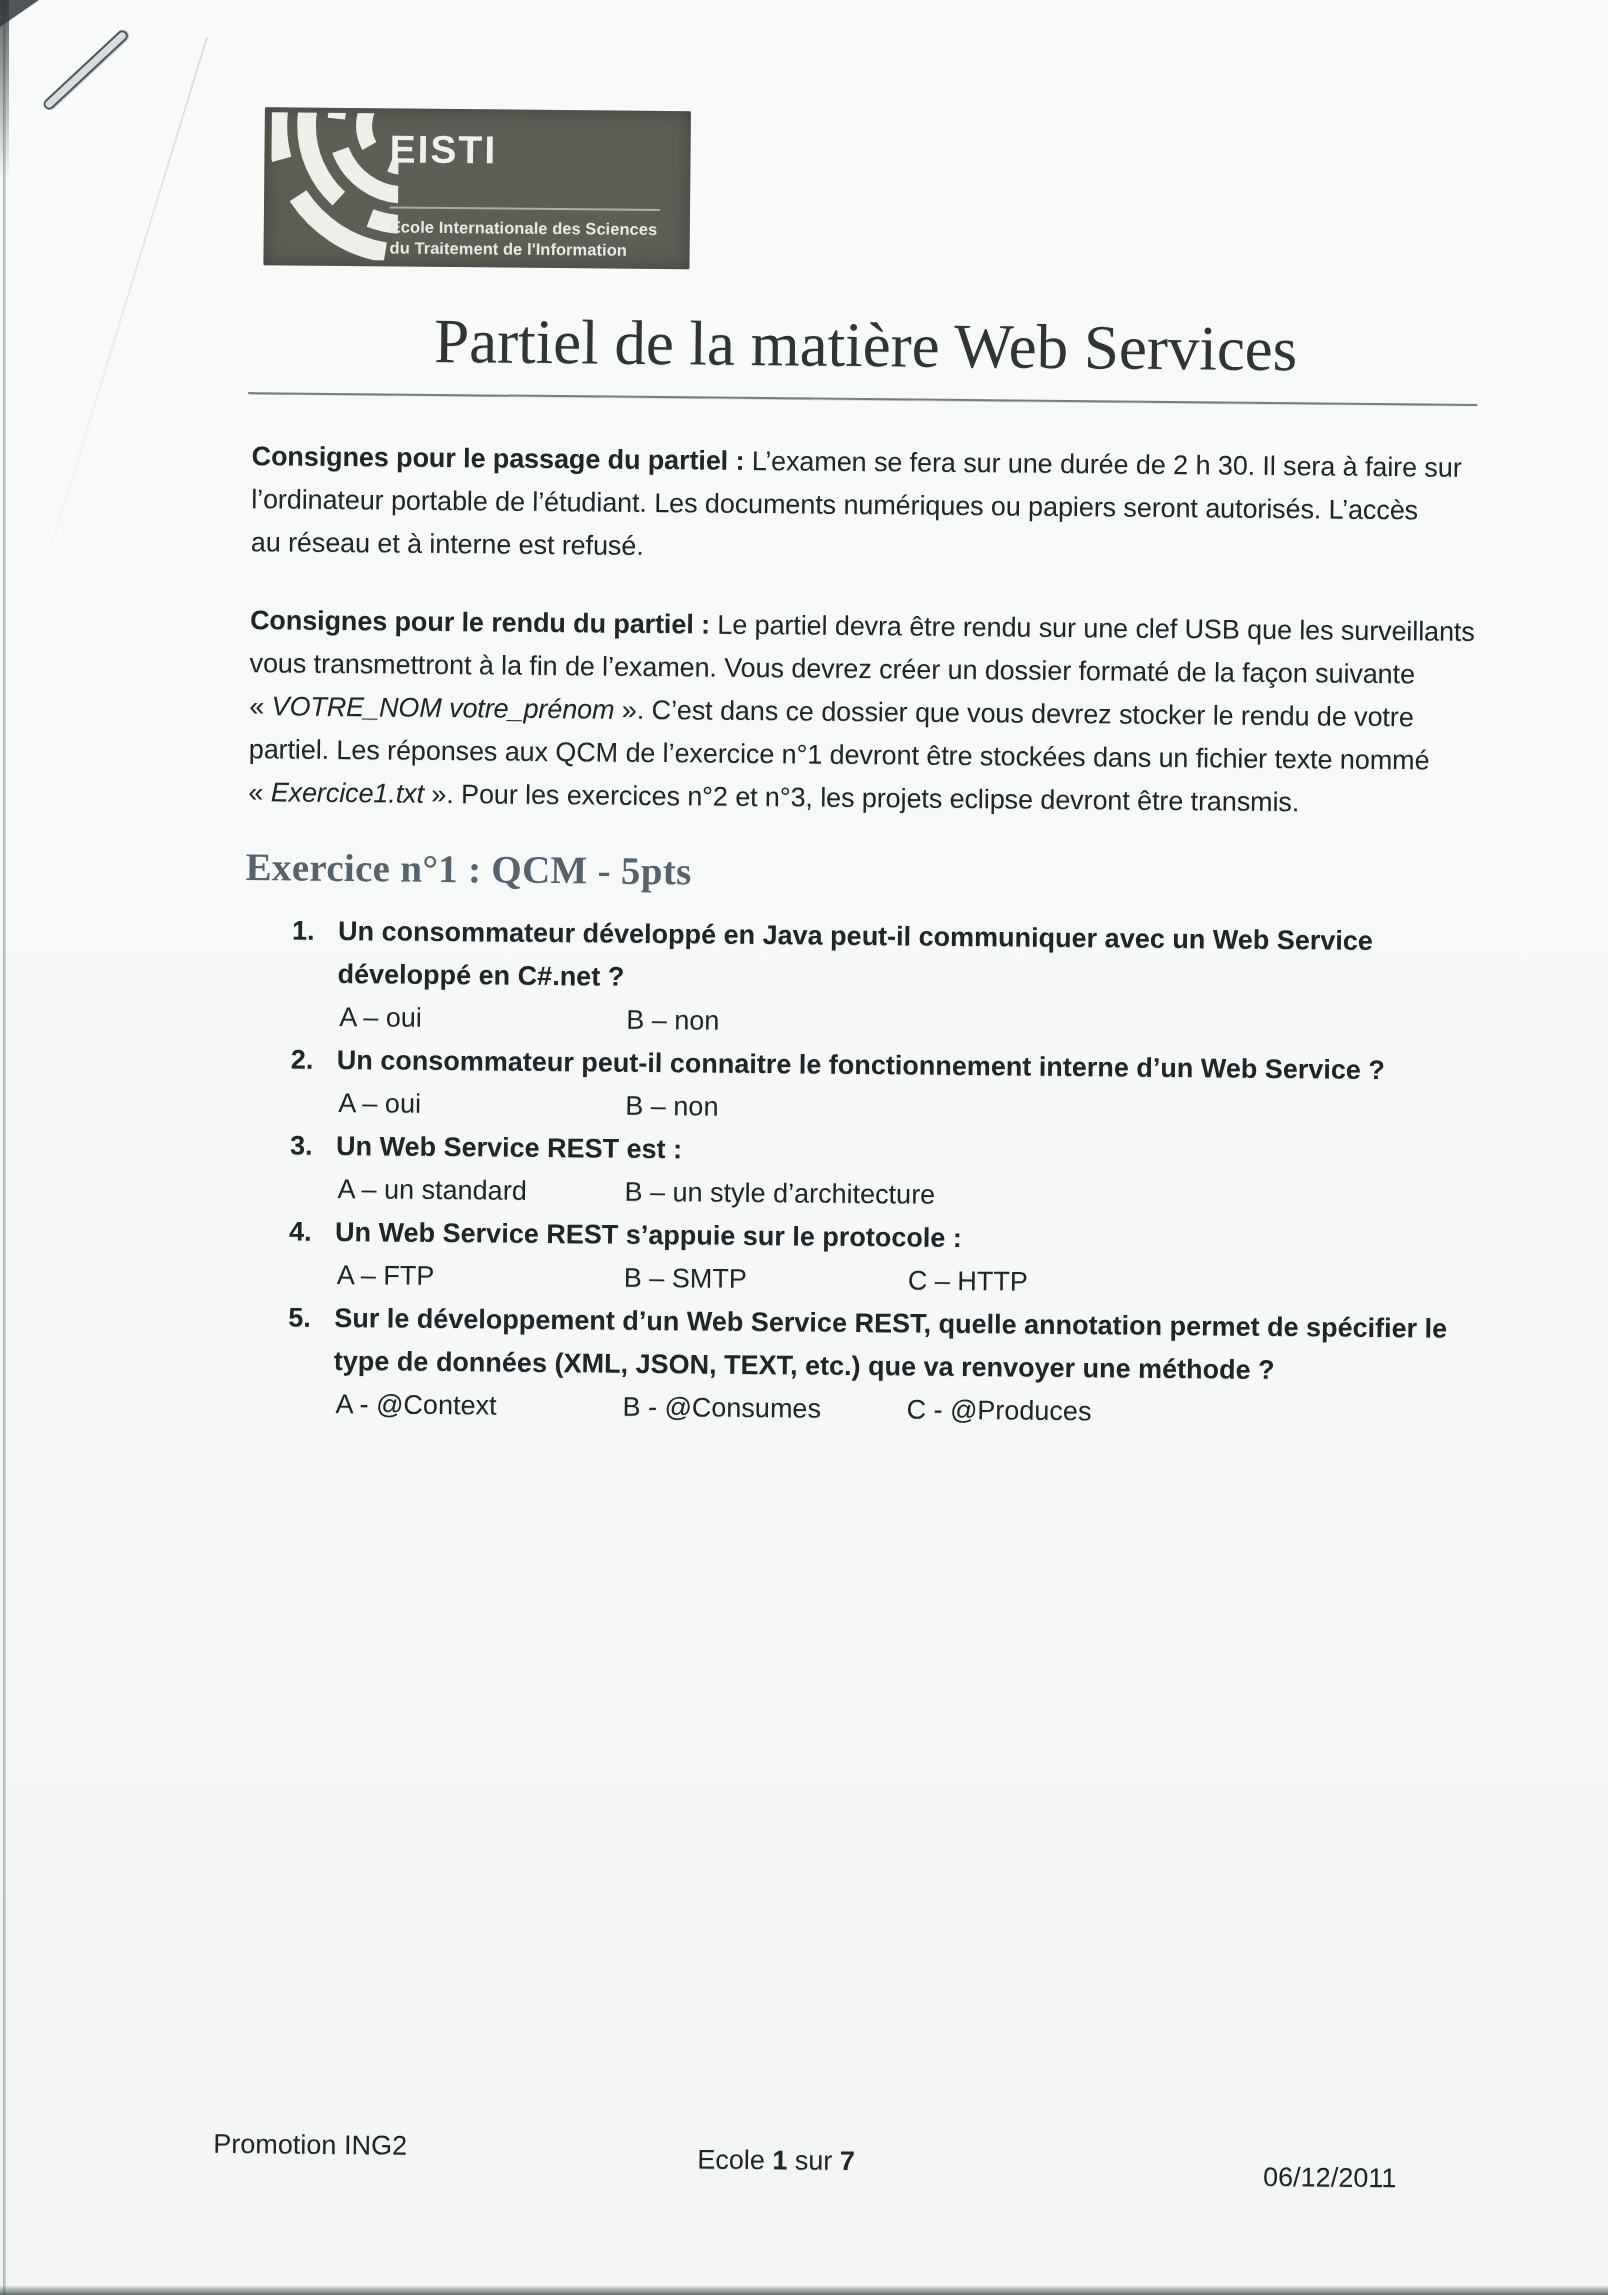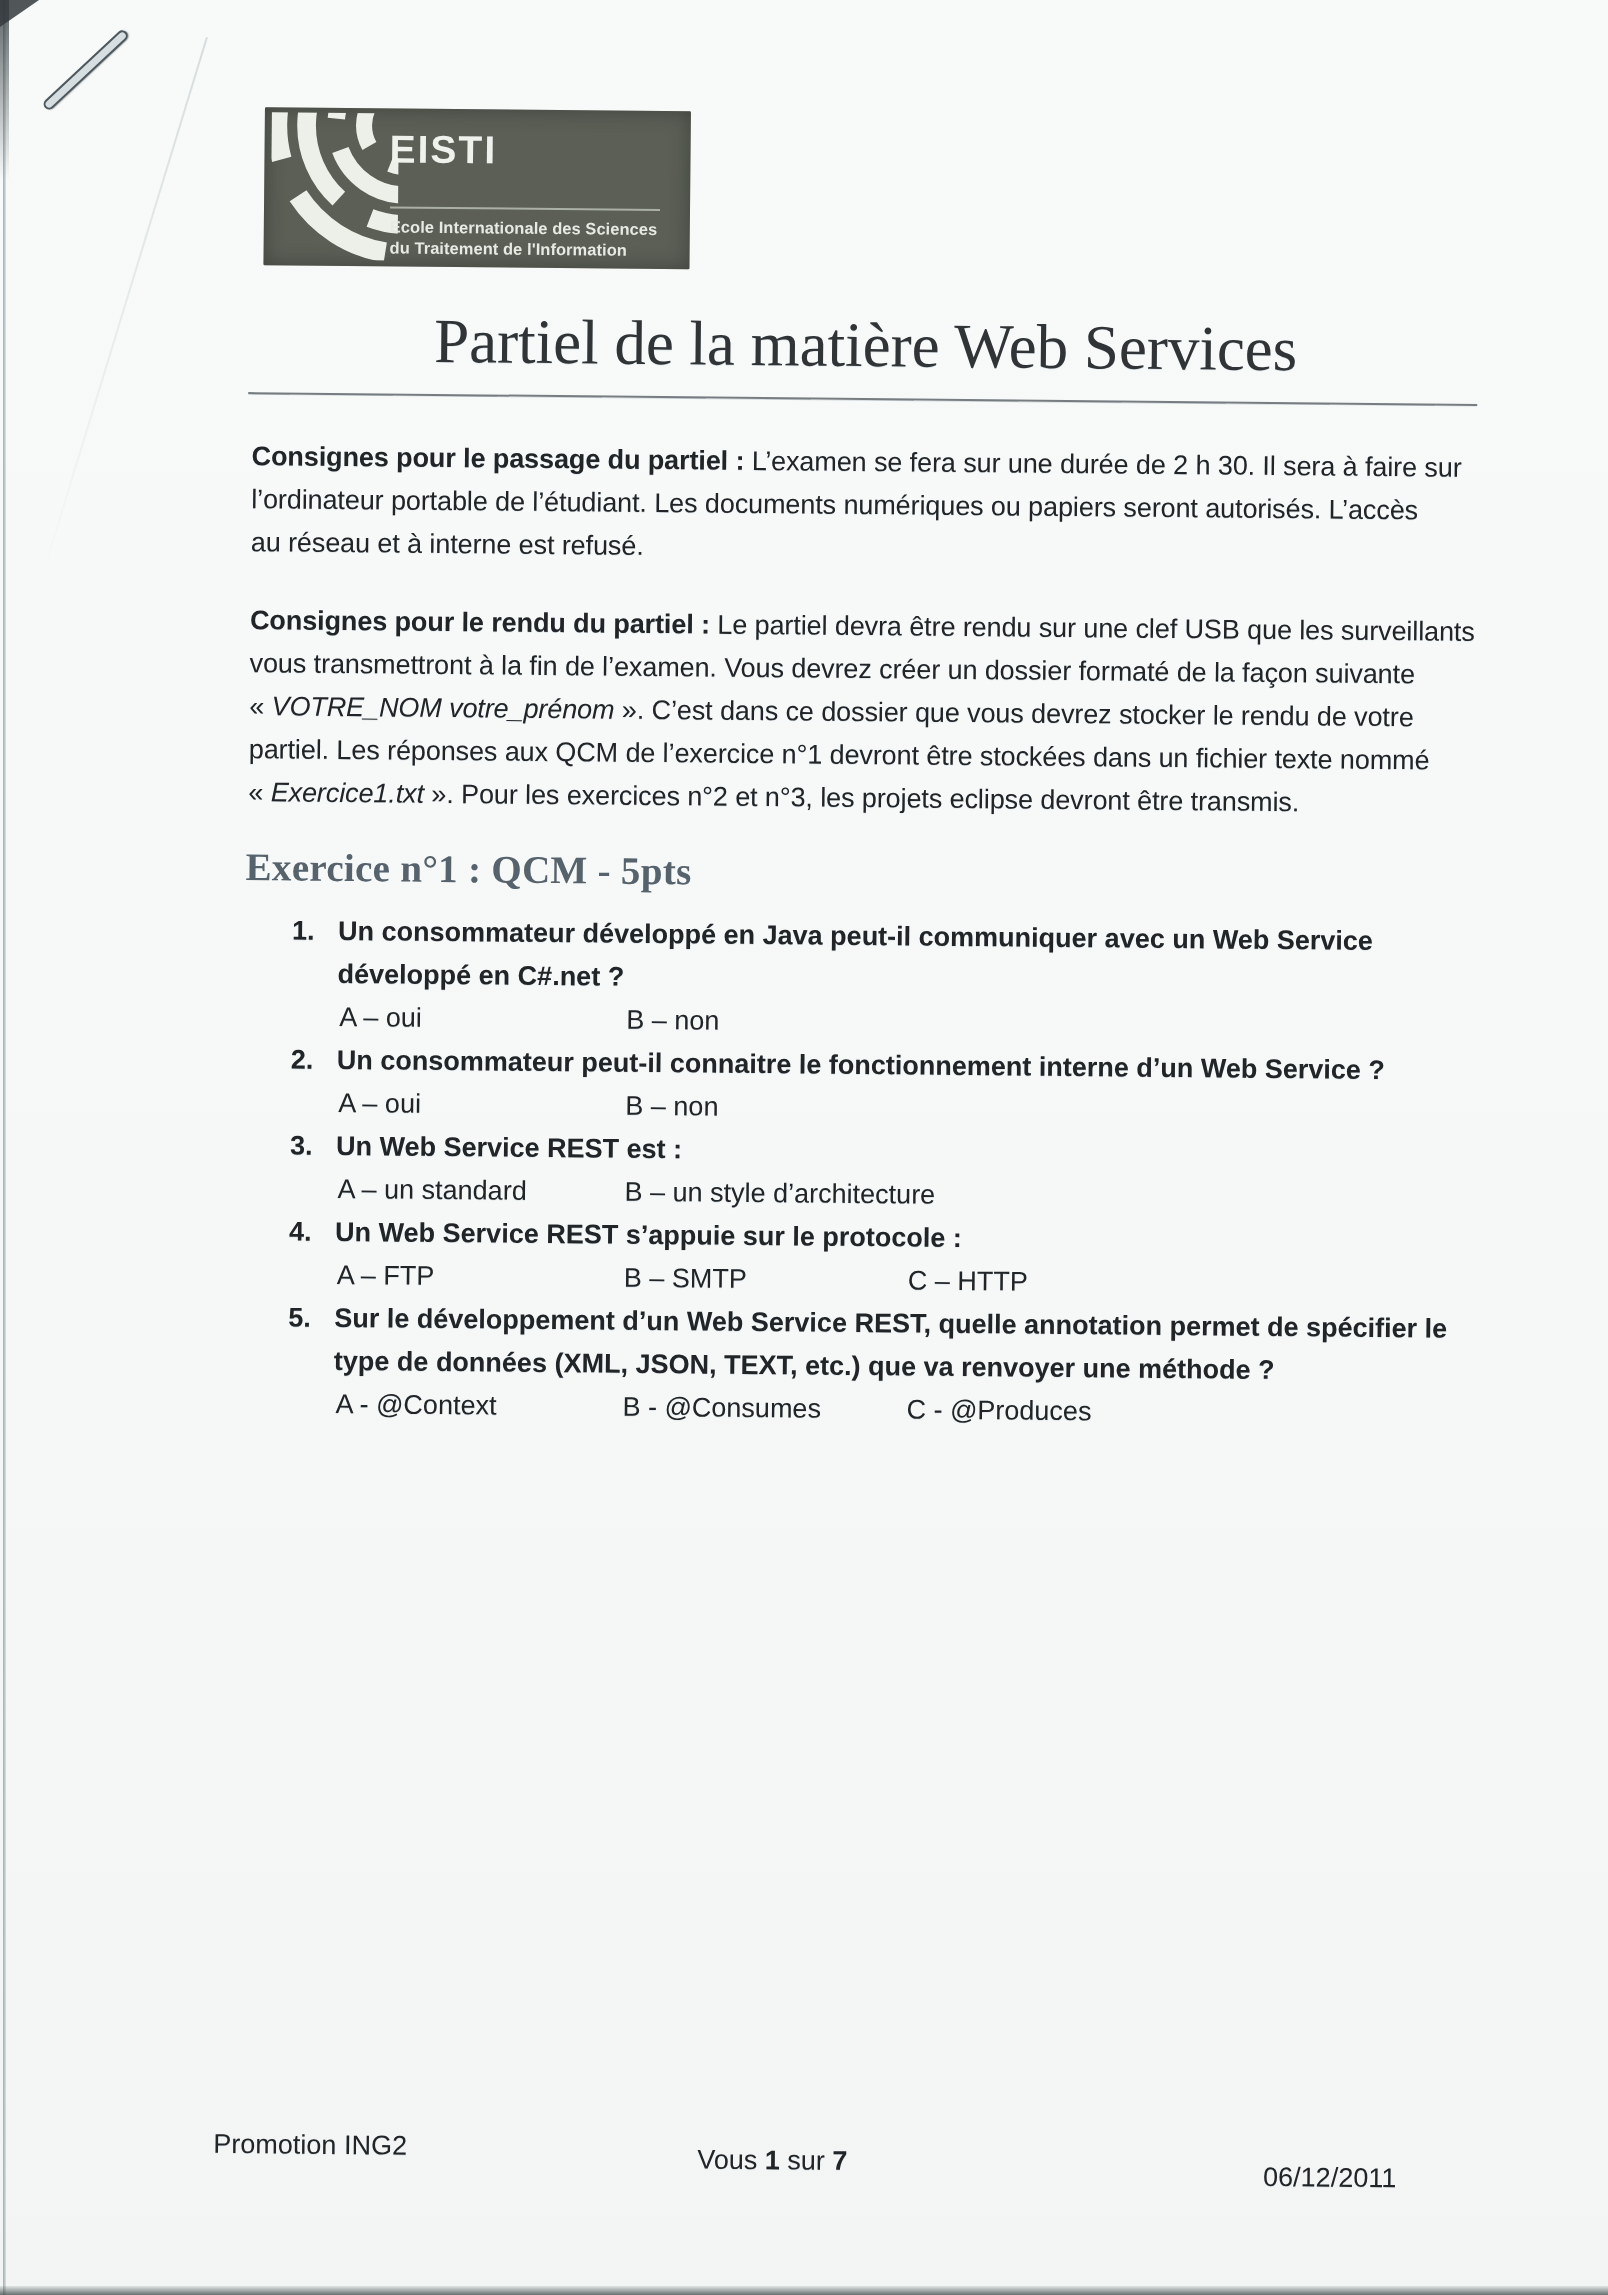--- a/index.html
+++ b/index.html
@@ -163,17 +163,17 @@
         <span class="qtext">type de données (XML, JSON, TEXT, etc.) que va renvoyer une méthode ?</span>
       </div>
       <div class="arow">
         <span class="aopt c0">A - @Context</span>
         <span class="aopt c1">B - @Consumes</span>
         <span class="aopt c2">C - @Produces</span>
       </div>
     </div>
 
   <div class="footer-item footer-left">Promotion ING2</div>
-  <div class="footer-item footer-center"><span>Vous </span><span class="b">1</span><span> sur </span><span class="b">7</span></div>
+  <div class="footer-item footer-center"><span>Ecole </span><span class="b">1</span><span> sur </span><span class="b">7</span></div>
   <div class="footer-item footer-right">06/12/2011</div>
 
 </div>
 
 
 </body></html>

